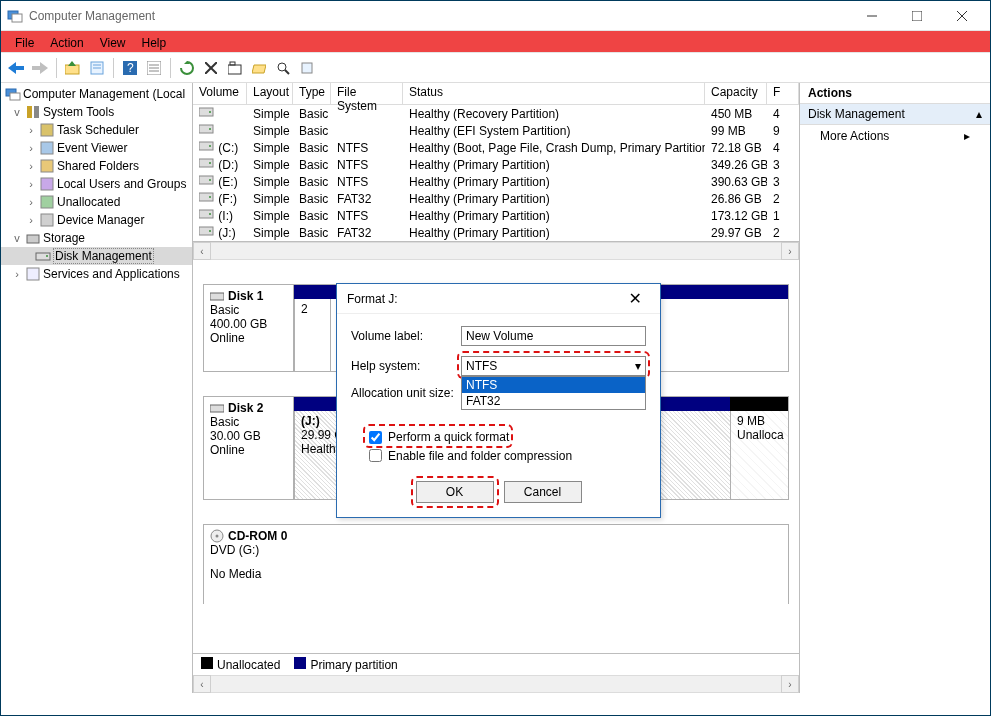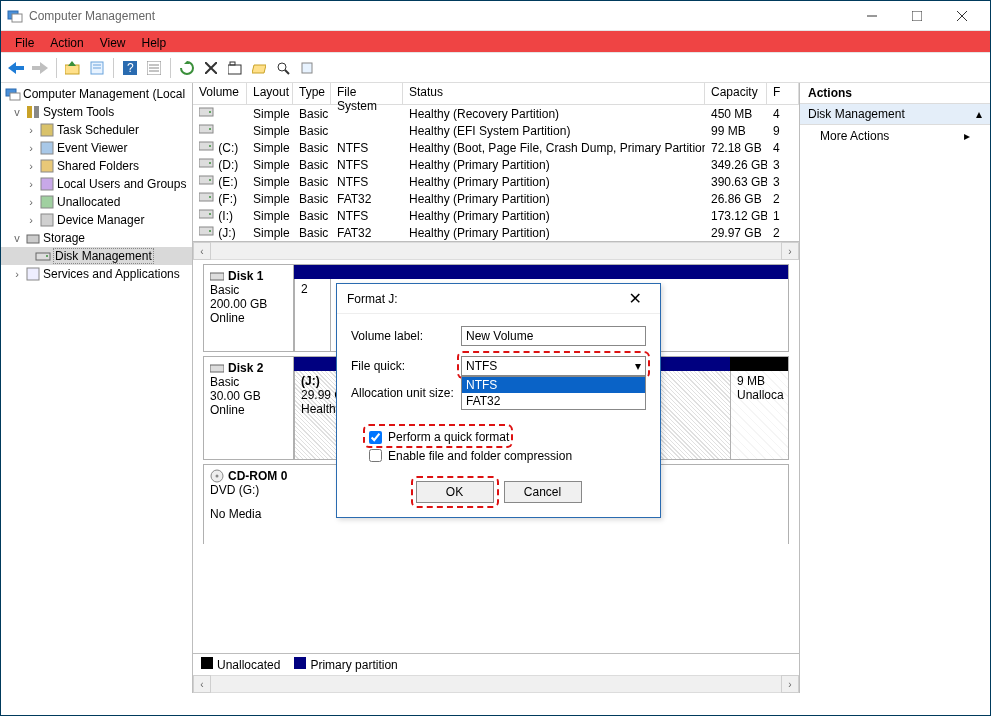--- a/index.html
+++ b/index.html
@@ -37,21 +37,21 @@
 .grow { display: flex; height: 17px; align-items: center; }
 .gc { padding: 0 6px; white-space: nowrap; overflow: hidden; }
 .vicon { width: 16px; height: 12px; display: inline-block; }
 
 .hscroll { height: 18px; background: #f0f0f0; display: flex; align-items: center; border-top: 1px solid #dcdcdc; border-bottom: 1px solid #dcdcdc; }
 .hs-btn { width: 18px; height: 18px; background: #f0f0f0; border: 1px solid #cfcfcf; display: flex; align-items: center; justify-content: center; color: #666; font-size: 10px; }
 .hs-track { flex: 1; background: #f0f0f0; }
 
 
 .diskpanes { flex: 1; overflow: auto; padding: 0; }
-.diskrow { border: 1px solid #b0b0b0; margin: 4px 10px; display: flex; height: 88px; }
+.diskrow { border: 1px solid #b0b0b0; margin: 24px 10px; display: flex; height: 88px; }
 .diskrow.tall { height: 104px; }
 .dinfo { width: 90px; border-right: 1px solid #b0b0b0; padding: 4px 6px; font-size: 12px; }
 .dinfo .dtitle { font-weight: bold; display: flex; align-items: center; gap: 4px; }
 .dparts { flex: 1; display: flex; flex-direction: column; }
 .dparts .stripe { height: 14px; background: #000080; }
 .dparts .stripe.black { background:#000; }
 .partsrow { flex: 1; display: flex; }
 .part { border-left: 1px solid #b0b0b0; padding: 3px 6px; font-size: 12px; position: relative; }
 .part.unalloc { background: repeating-linear-gradient(45deg,#f5f5f5,#f5f5f5 1px,#fff 1px,#fff 6px); }
 .part.hatched { background: repeating-linear-gradient(45deg,#fff,#fff 2px,#e0e0e0 2px,#e0e0e0 3px); }
@@ -426,21 +426,21 @@
     <div class="diskpanes">
       <div class="diskrow">
         <div class="dinfo">
           <div class="dtitle">
               <svg width="14" height="12">
                 <rect x="0" y="3" width="14" height="7" fill="#ddd" stroke="#666"></rect>
               </svg>
               <span>Disk 1</span>
             </div>
           <div>Basic</div>
-          <div>200.00 GB</div>
+          <div>400.00 GB</div>
           <div>Online</div>
         </div>
         <div class="dparts">
           <div style="display:flex">
               <div class="stripe" style="flex:1"></div>
             </div>
           <div class="partsrow">
             <div class="part" style="width:36px"><span>2</span></div>
             <div class="part" style="flex:1"></div>
           </div>
@@ -522,21 +522,21 @@
   <div class="dlg-title">
     <span>Format J:</span>
     <span class="x">✕</span>
   </div>
   <div class="dlg-body">
     <div class="drow">
       <span class="dl">Volume label:</span>
       <input type="text" value="New Volume" style="">
     </div>
     <div class="drow" style="position:relative">
-      <span class="dl">File quick:</span>
+      <span class="dl">Help system:</span>
       <div class="combo">
         <div class="dash" style="left:-4px;top:-5px;right:-4px;height:28px"></div>
         <div class="cfield">
             <span>NTFS</span>
             <span>▾</span>
           </div>
         <div class="clist">
           <div class="sel">NTFS</div>
           <div>FAT32</div>
         </div>

